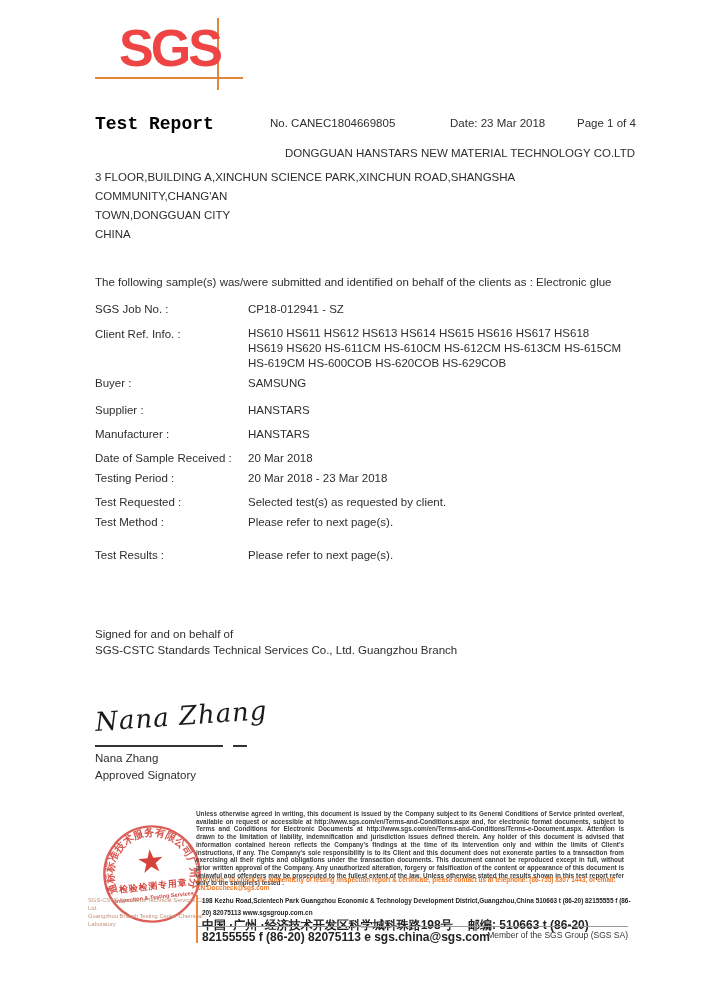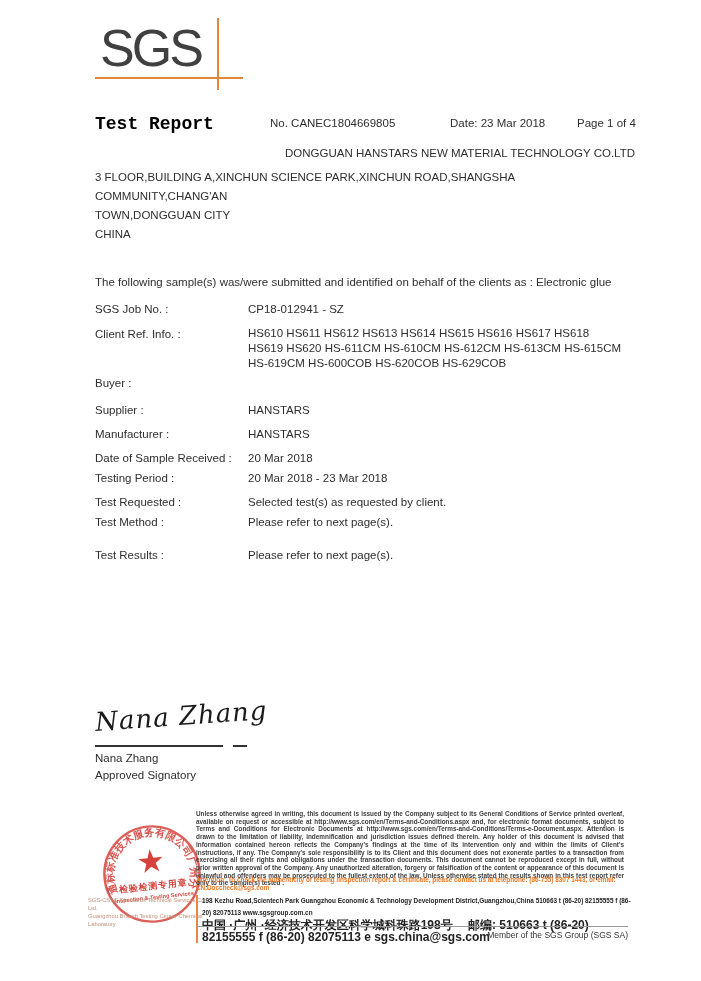--- a/index.html
+++ b/index.html
@@ -8,23 +8,23 @@
     position:relative;
     width:701px;height:981px;
     background:#ffffff;
     font-family:"Liberation Sans","DejaVu Sans",sans-serif;
     color:#2e2e2e;
     overflow:hidden;
   }
   
   .logo{position:absolute;left:95px;top:18px;width:175px;height:80px;}
   .logo-text{
-    position:absolute;left:5px;top:0;
-    font-size:52px;font-weight:normal;letter-spacing:-3px;
-    color:#404040;line-height:60px;
+    position:absolute;left:24px;top:0;
+    font-size:52px;font-weight:bold;letter-spacing:-3px;
+    color:#ef4444;line-height:60px;
   }
   .logo-hline{position:absolute;left:0;top:59px;width:148px;height:2px;background:#e0873b;}
   .logo-vline{position:absolute;left:122px;top:0px;width:2px;height:72px;background:#e0873b;}
   
   .header-row{position:absolute;left:0;top:114px;width:701px;height:20px;font-size:11.5px;}
   .hdr-title{position:absolute;left:95px;top:0;font-size:18px;font-weight:bold;color:#000000;font-family:Liberation Mono, monospace;}
   .hdr-no{position:absolute;left:270px;top:3px;}
   .hdr-date{position:absolute;left:450px;top:3px;}
   .hdr-page{position:absolute;left:577px;top:3px;}
   
@@ -110,20 +110,21 @@
       <span class="field-value">CP18-012941 - SZ</span>
     </div>
     <div class="field-row multiline mb4">
       <span class="field-label">Client Ref. Info. :</span>
       <span class="field-value">HS610 HS611  HS612  HS613  HS614  HS615  HS616   HS617  HS618
 HS619  HS620 HS-611CM  HS-610CM  HS-612CM  HS-613CM  HS-615CM
 HS-619CM   HS-600COB HS-620COB HS-629COB</span>
     </div>
     <div class="field-row mb11">
       <span class="field-label">Buyer :</span>
+      <span class="field-value">SAMSUNG</span>
     </div>
     <div class="field-row mb8">
       <span class="field-label">Supplier :</span>
       <span class="field-value">HANSTARS</span>
     </div>
     <div class="field-row mb8">
       <span class="field-label">Manufacturer :</span>
       <span class="field-value">HANSTARS</span>
     </div>
     <div class="field-row mb4">
@@ -141,20 +142,24 @@
     <div class="field-row mb17">
       <span class="field-label">Test Method :</span>
       <span class="field-value">Please refer to next page(s).</span>
     </div>
     <div class="field-row">
       <span class="field-label">Test Results :</span>
       <span class="field-value">Please refer to next page(s).</span>
     </div>
   </div>
 
+  <div class="sign-block">
+    <div>Signed for and on behalf of</div>
+    <div>SGS-CSTC Standards Technical Services Co., Ltd. Guangzhou Branch</div>
+  </div>
   <div class="handwriting">Nana Zhang</div>
   <div class="sign-line"></div>
   <div class="sign-line2"></div>
   <div class="sign-name">
     <div>Nana Zhang</div>
     <div>Approved Signatory</div>
   </div>
 
   <svg class="stamp" viewBox="0 0 120 120">
     <circle cx="60" cy="60" r="51" fill="none" stroke="#d0342c" stroke-width="2.6" opacity="0.85"></circle>

